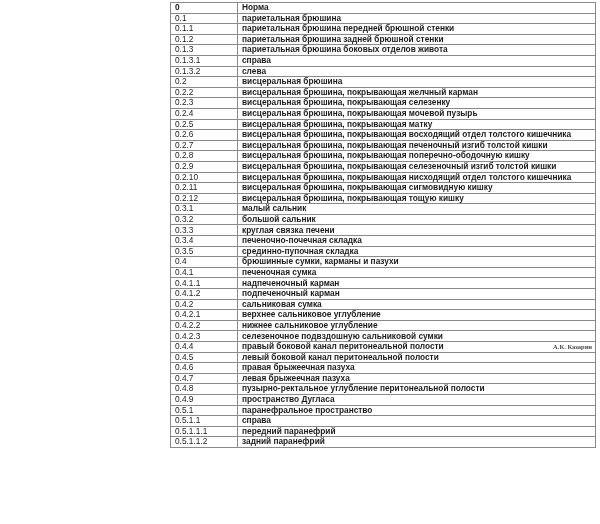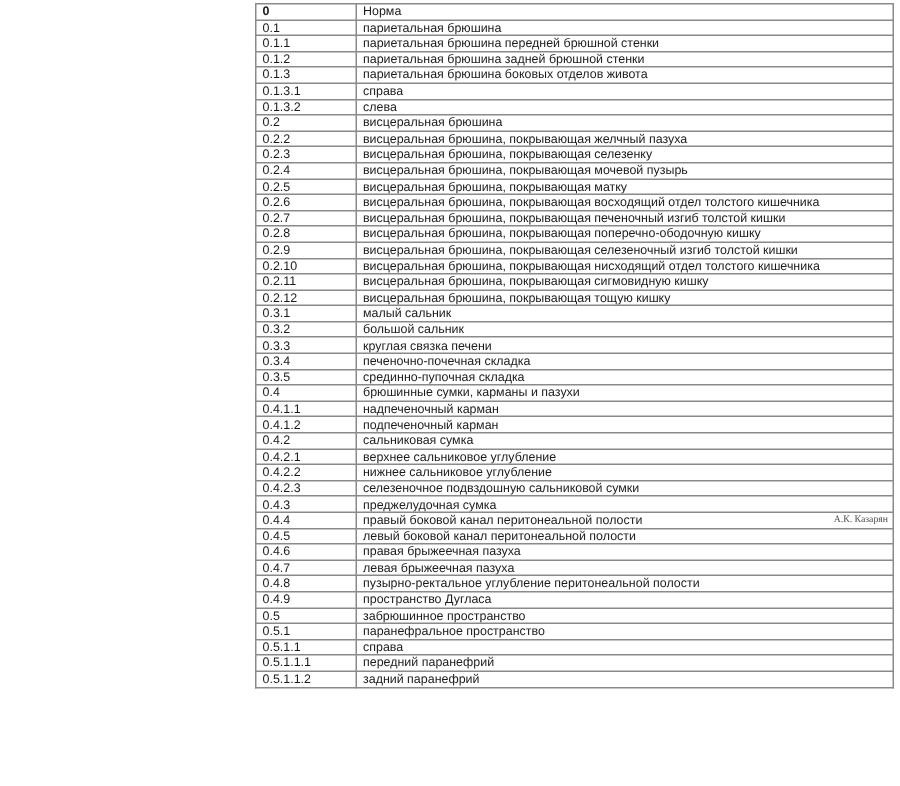--- a/index.html
+++ b/index.html
@@ -35,20 +35,21 @@
     color: #1b1b1b;
     white-space: nowrap;
     overflow: hidden;
     vertical-align: middle;
   }
   table.norma tr.header-row td.code-cell {
     font-weight: bold;
   }
   td.term-cell {
     position: relative;
+    font-weight: bold;
   }
   .watermark {
     position: absolute;
     right: 3px;
     top: 1px;
     font-family: "Liberation Serif", serif;
     font-size: 6.5px;
     color: #4a4a4a;
     line-height: 8px;
   }
@@ -90,21 +91,21 @@
         <tr>
           <td class="code-cell">0.1.3.2</td>
           <td class="term-cell"><span>слева</span></td>
         </tr>
         <tr>
           <td class="code-cell">0.2</td>
           <td class="term-cell"><span>висцеральная брюшина</span></td>
         </tr>
         <tr>
           <td class="code-cell">0.2.2</td>
-          <td class="term-cell"><span>висцеральная брюшина, покрывающая желчный пазуха</span></td>
+          <td class="term-cell"><span>висцеральная брюшина, покрывающая желчный карман</span></td>
         </tr>
         <tr>
           <td class="code-cell">0.2.3</td>
           <td class="term-cell"><span>висцеральная брюшина, покрывающая селезенку</span></td>
         </tr>
         <tr>
           <td class="code-cell">0.2.4</td>
           <td class="term-cell"><span>висцеральная брюшина, покрывающая мочевой пузырь</span></td>
         </tr>
         <tr>
@@ -157,20 +158,24 @@
         </tr>
         <tr>
           <td class="code-cell">0.3.5</td>
           <td class="term-cell"><span>срединно-пупочная складка</span></td>
         </tr>
         <tr>
           <td class="code-cell">0.4</td>
           <td class="term-cell"><span>брюшинные сумки, карманы и пазухи</span></td>
         </tr>
         <tr>
+          <td class="code-cell">0.4.1</td>
+          <td class="term-cell"><span>печеночная сумка</span></td>
+        </tr>
+        <tr>
           <td class="code-cell">0.4.1.1</td>
           <td class="term-cell"><span>надпеченочный карман</span></td>
         </tr>
         <tr>
           <td class="code-cell">0.4.1.2</td>
           <td class="term-cell"><span>подпеченочный карман</span></td>
         </tr>
         <tr>
           <td class="code-cell">0.4.2</td>
           <td class="term-cell"><span>сальниковая сумка</span></td>
@@ -181,24 +186,20 @@
         </tr>
         <tr>
           <td class="code-cell">0.4.2.2</td>
           <td class="term-cell"><span>нижнее сальниковое углубление</span></td>
         </tr>
         <tr>
           <td class="code-cell">0.4.2.3</td>
           <td class="term-cell"><span>селезеночное подвздошную сальниковой сумки</span></td>
         </tr>
         <tr>
-          <td class="code-cell">0.4.3</td>
-          <td class="term-cell"><span>преджелудочная сумка</span></td>
-        </tr>
-        <tr>
           <td class="code-cell">0.4.4</td>
           <td class="term-cell"><span>правый боковой канал перитонеальной полости</span><span class="watermark">А.К. Казарян</span></td>
         </tr>
         <tr>
           <td class="code-cell">0.4.5</td>
           <td class="term-cell"><span>левый боковой канал перитонеальной полости</span></td>
         </tr>
         <tr>
           <td class="code-cell">0.4.6</td>
           <td class="term-cell"><span>правая брыжеечная пазуха</span></td>
@@ -207,24 +208,20 @@
           <td class="code-cell">0.4.7</td>
           <td class="term-cell"><span>левая брыжеечная пазуха</span></td>
         </tr>
         <tr>
           <td class="code-cell">0.4.8</td>
           <td class="term-cell"><span>пузырно-ректальное углубление перитонеальной полости</span></td>
         </tr>
         <tr>
           <td class="code-cell">0.4.9</td>
           <td class="term-cell"><span>пространство Дугласа</span></td>
-        </tr>
-        <tr>
-          <td class="code-cell">0.5</td>
-          <td class="term-cell"><span>забрюшинное пространство</span></td>
         </tr>
         <tr>
           <td class="code-cell">0.5.1</td>
           <td class="term-cell"><span>паранефральное пространство</span></td>
         </tr>
         <tr>
           <td class="code-cell">0.5.1.1</td>
           <td class="term-cell"><span>справа</span></td>
         </tr>
         <tr>

